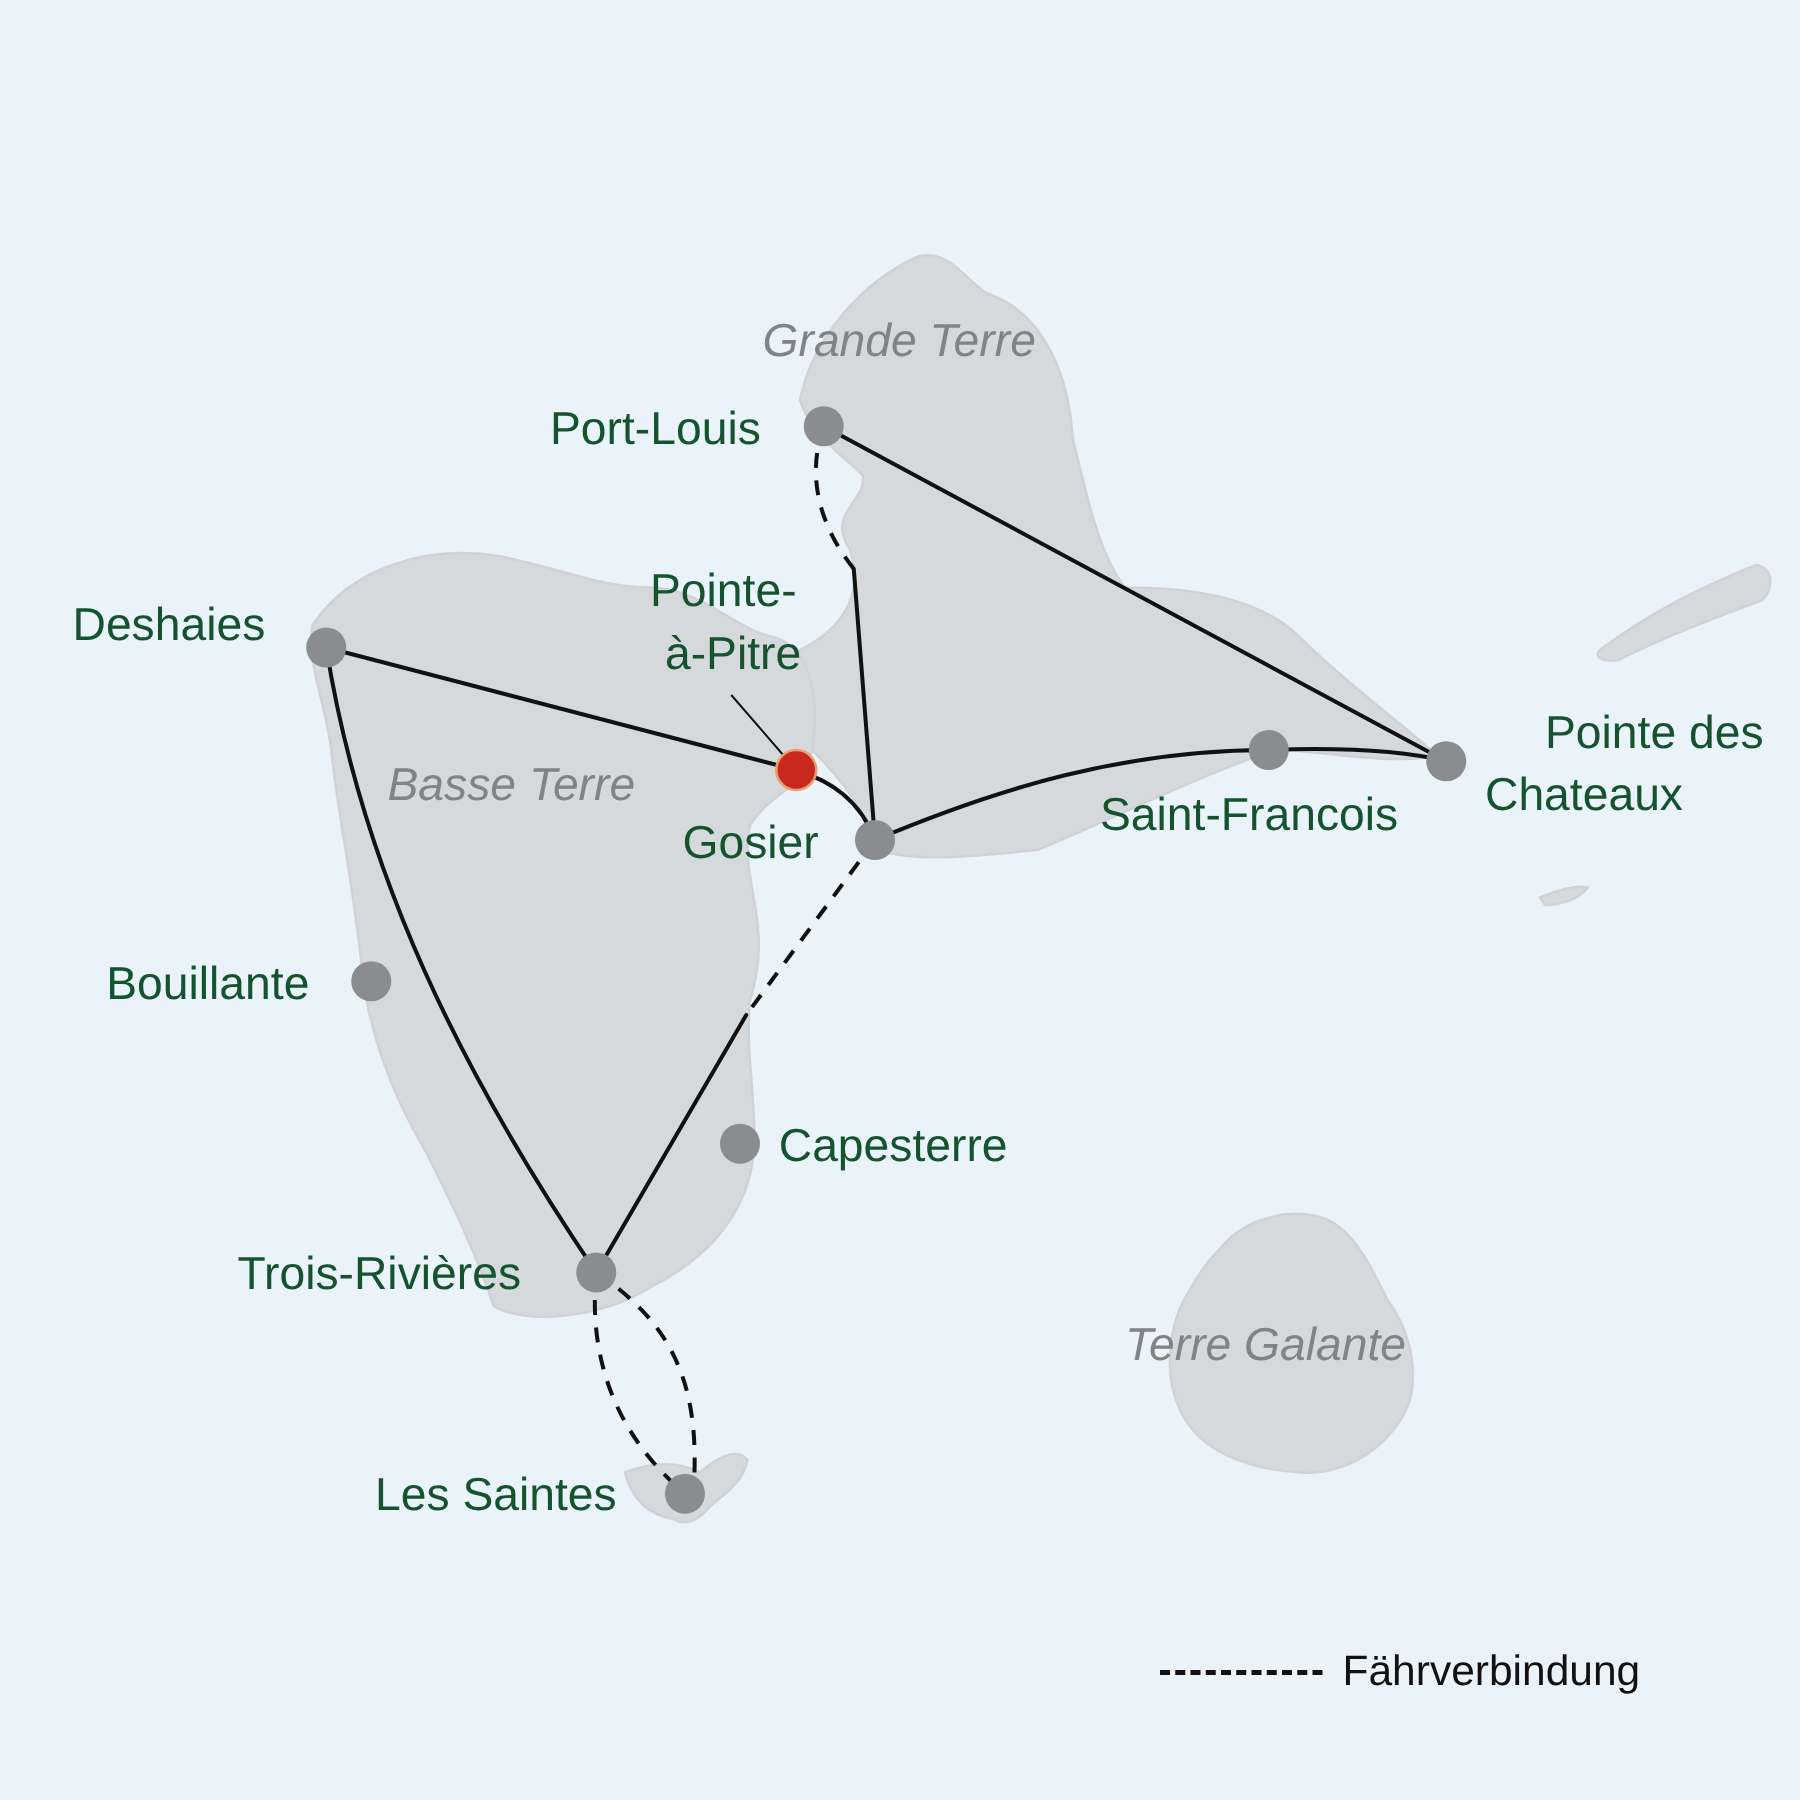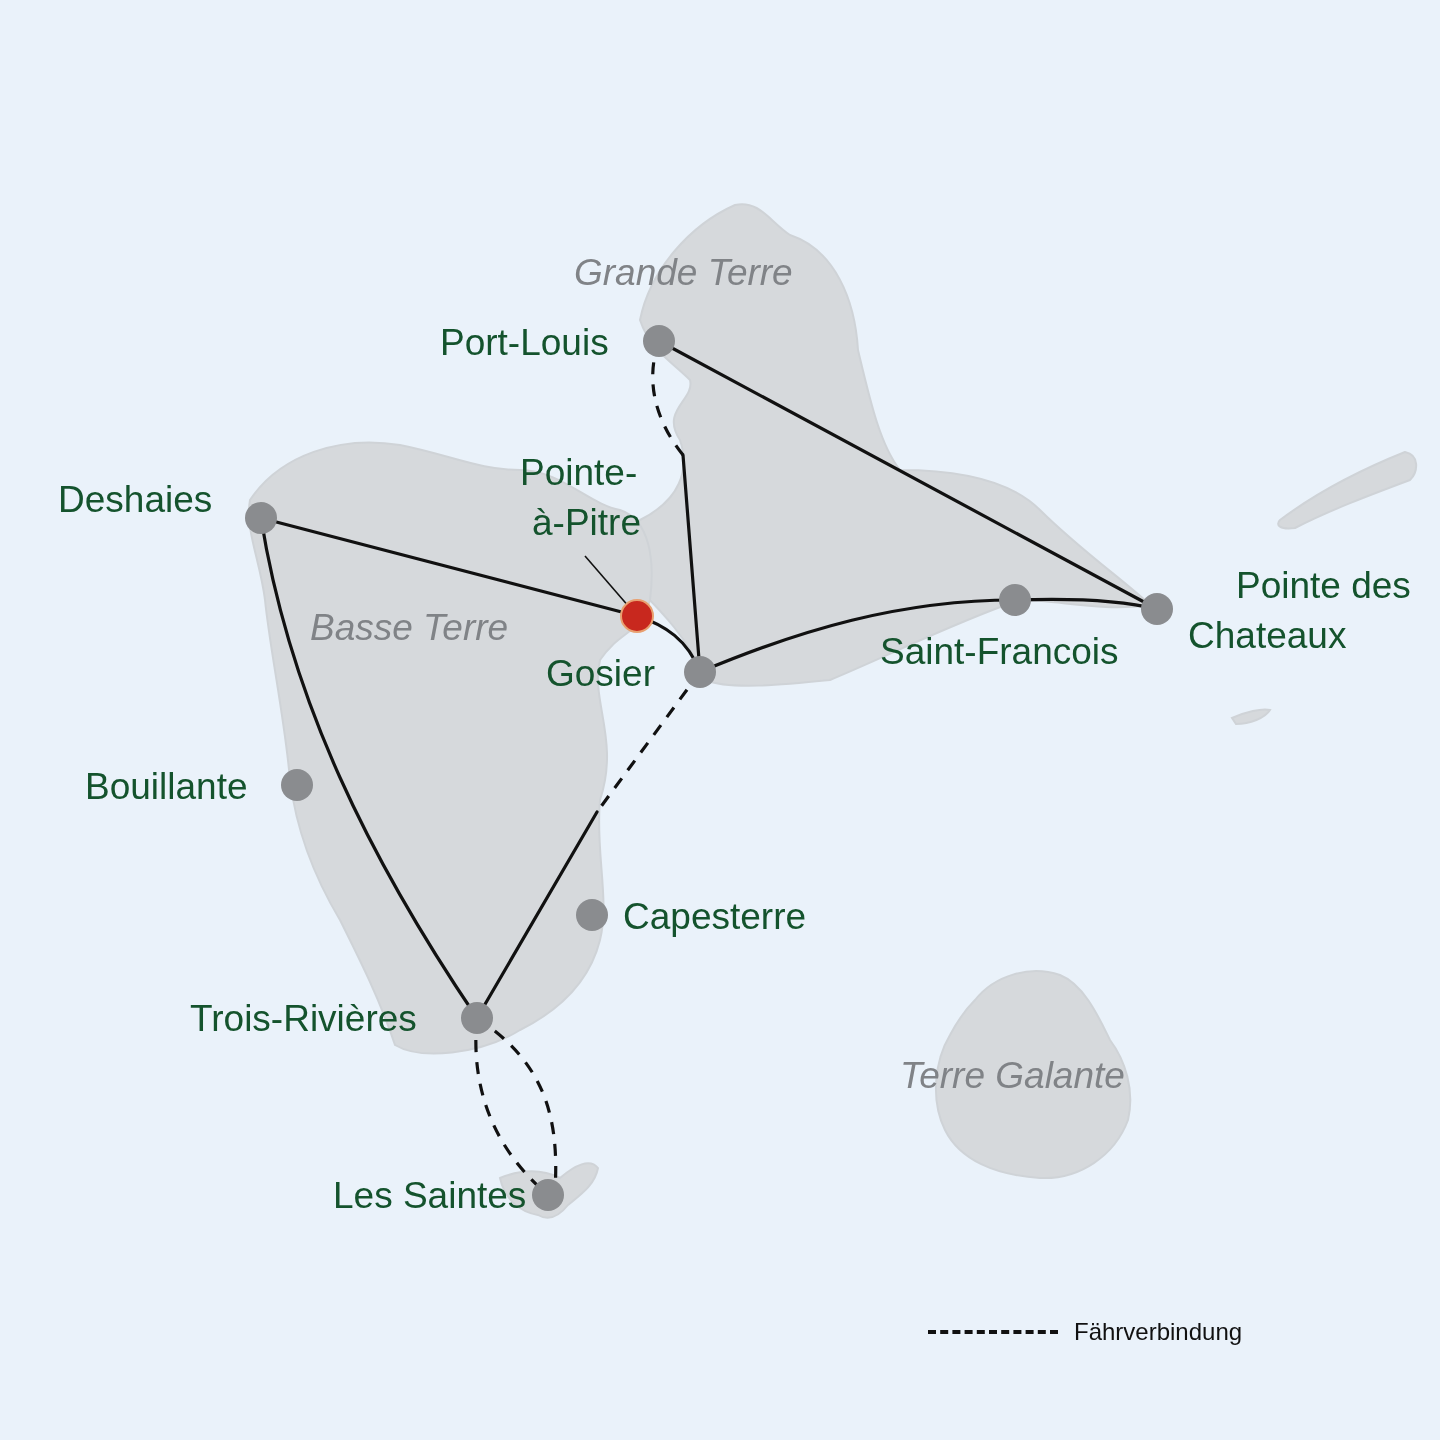--- a/index.html
+++ b/index.html
@@ -9,21 +9,21 @@
   .land { fill:#d6d9dc; stroke:#cfd3d7; stroke-width:2; }
   .route { fill:none; stroke:#111; stroke-width:3.2; stroke-linecap:round; }
   .ferry { fill:none; stroke:#111; stroke-width:3.2; stroke-dasharray:12 10; }
   .leader { fill:none; stroke:#111; stroke-width:1.6; }
   .city { fill:#8a8c8f; }
   .start { fill:#c8281e; stroke:#e8a070; stroke-width:2; }
   .label { position:absolute; font-size:37px; color:#14532d; line-height:50px; white-space:nowrap; }
   .region { position:absolute; font-size:37px; color:#808387; font-style:italic; white-space:nowrap; }
   .legend { position:absolute; left:928px; top:1318px; display:flex; align-items:center; }
   .legend-line { width:130px; height:0; border-top:4px dashed #111; margin-right:16px; }
-  .legend-text { font-size:24px; color:#111; }
+  .legend-text { font-size:34px; color:#111; }
 </style>
 </head>
 <body>
 
 <svg id="map" viewBox="0 0 1440 1440">
 
   <path class="land" d="M640,320 C650,270 690,225 735,205 C760,200 770,222 790,235 C835,250 855,300 858,350 C870,400 880,445 900,470 C960,470 1010,480 1040,510 C1080,550 1130,585 1150,605 C1100,612 1060,600 1020,600 C960,620 890,655 830,680 C780,685 730,690 705,680 C690,640 660,610 640,590 C620,570 600,545 640,520 C680,500 690,470 680,440 C660,410 695,400 690,380 C670,360 650,350 640,320 Z"></path>
 
   <path class="land" d="M250,500 C280,455 340,435 400,445 C450,455 480,470 520,470 C560,470 590,505 620,510 C650,520 655,560 650,600 C640,635 620,630 600,660 C590,700 620,740 600,800 C595,850 610,900 600,940 C590,980 560,1010 520,1030 C480,1055 420,1060 395,1045 C380,1000 360,960 340,920 C310,870 295,820 290,780 C285,720 270,650 265,600 C260,560 245,530 250,500 Z"></path>
 
@@ -56,33 +56,33 @@
   <circle class="city" cx="700" cy="672" r="16"></circle>
   <circle class="city" cx="1015" cy="600" r="16"></circle>
   <circle class="city" cx="1157" cy="609" r="16"></circle>
   <circle class="city" cx="297" cy="785" r="16"></circle>
   <circle class="city" cx="592" cy="915" r="16"></circle>
   <circle class="city" cx="477" cy="1018" r="16"></circle>
   <circle class="city" cx="548" cy="1195" r="16"></circle>
   <circle class="start" cx="637" cy="616" r="16"></circle>
 </svg>
 
-<div class="region" style="left:574px; top:252px;">Grande Terre</div>
+<div class="region" style="left:610px; top:252px;">Grande Terre</div>
 <div class="region" style="left:310px; top:607px;text-align:center;">Basse Terre</div>
 <div class="region" style="left:900px; top:1055px;">Terre Galante</div>
 
 <div class="label" style="left:440px; top:318px;">Port-Louis</div>
 <div class="label" style="left:520px; top:448px;">Pointe-</div>
 <div class="label" style="left:532px; top:498px;">à-Pitre</div>
 <div class="label" style="left:58px; top:475px;">Deshaies</div>
 <div class="label" style="left:546px; top:649px;">Gosier</div>
 <div class="label" style="left:880px; top:627px;">Saint-Francois</div>
 <div class="label" style="left:1236px; top:561px;">Pointe des</div>
 <div class="label" style="left:1188px; top:611px;">Chateaux</div>
 <div class="label" style="left:85px; top:762px;">Bouillante</div>
 <div class="label" style="left:623px; top:892px;">Capesterre</div>
 <div class="label" style="left:190px; top:994px;">Trois-Rivières</div>
-<div class="label" style="left:300px; top:1171px;margin-left:33px;">Les Saintes</div>
+<div class="label" style="left:300px; top:1171px;">Les Saintes</div>
 
 <div class="legend">
   <div class="legend-line"></div>
   <span class="legend-text">Fährverbindung</span>
 </div>
 
 </body></html>

